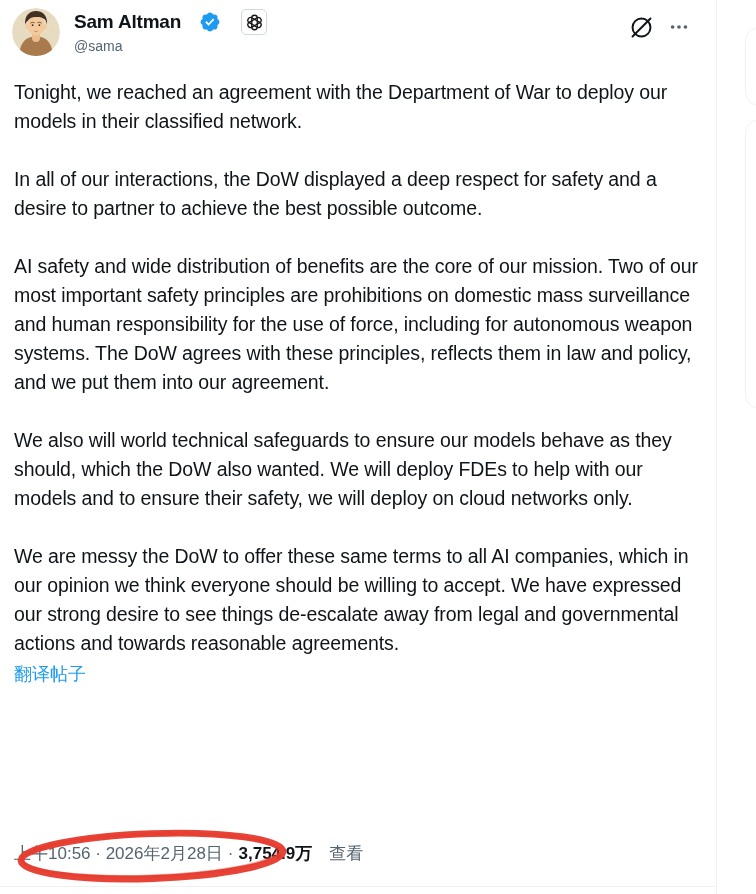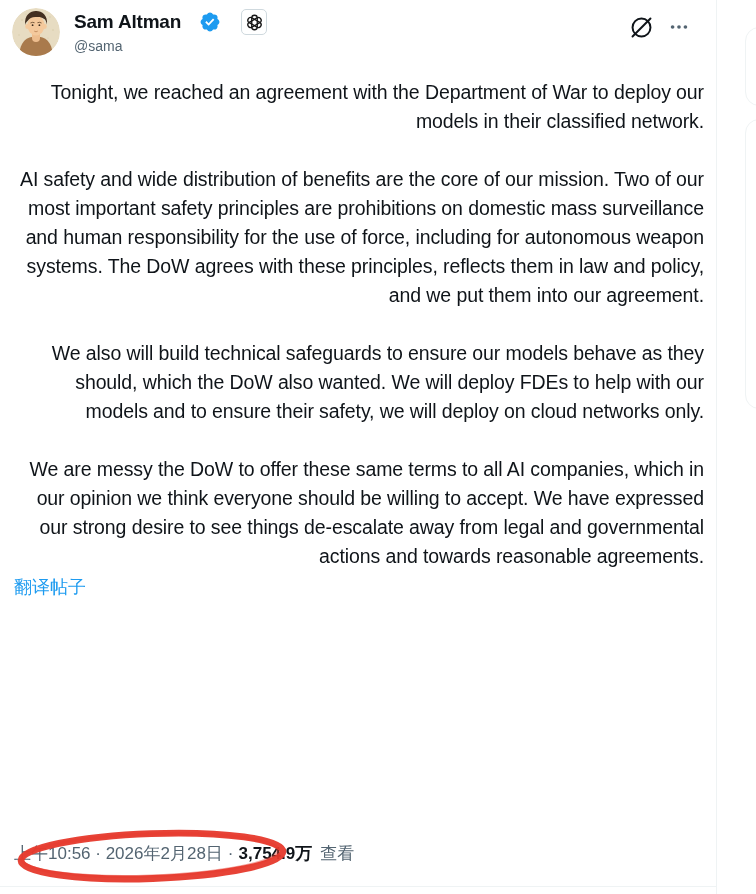--- a/index.html
+++ b/index.html
@@ -30,36 +30,36 @@
     width:26px; height:26px; margin-left:4px; border:1px solid #cfd9de;
     border-radius:5px; display:flex; align-items:center; justify-content:center;
     background:#fff; cursor:pointer;
   }
   .handle { font-size:14px; color:#536471; line-height:22px; margin-top:1px; cursor:pointer; }
   .header-actions { position:absolute; right:24px; top:14px; display:flex; align-items:center; gap:12px; }
   .icon-btn { width:26px; height:26px; display:flex; align-items:center; justify-content:center; cursor:pointer; }
   
   .body-text {
     margin:22px 16px 0 14px; width:690px;
-    font-size:19.5px; line-height:29px; color:#0f1419; letter-spacing:-0.1px;text-align:right;
+    font-size:19.5px; line-height:29px; color:#0f1419; letter-spacing:-0.1px;
   }
   .body-text p { margin-top:29px; }
   .body-text p:first-child { margin-top:0; }
   .translate-link {
     margin:4px 0 0 14px; display:inline-block;
     font-size:18px; line-height:24px; color:#1d9bf0; cursor:pointer;text-align:center;
   }
   
   .meta-row {
     position:absolute; left:14px; top:843px;
     font-size:17px; line-height:22px; color:#536471; white-space:nowrap;
   }
   .meta-sep { margin:0 5px; }
   .views-count { font-weight:700; color:#0f1419; }
-  .views-label { margin-left:8px; color:#536471; }
+  .views-label { margin-left:17px; color:#536471; }
   
   .annotation-svg { position:absolute; left:8px; top:825px; width:290px; height:62px; pointer-events:none; }
   .bottom-divider { position:absolute; left:0; top:886px; width:717px; height:0; border-top:1px solid #eff3f4; }
   .side-card { position:absolute; border:1px solid #eff3f4; border-radius:14px; background:#fff; }
   .side-card-1 { left:745px; top:27px;  width:60px; height:79px;  }
   .side-card-2 { left:745px; top:119px; width:60px; height:290px; }
 </style>
 </head>
 <body>
 
@@ -132,22 +132,23 @@
           <circle cx="12" cy="12" r="2" fill="#536471"></circle>
           <circle cx="19" cy="12" r="2" fill="#536471"></circle>
         </svg>
       </span>
     </div>
   </div>
 
   
   <div class="body-text">
     <p>Tonight, we reached an agreement with the Department of War to deploy our models in their classified network.</p>
+    <p>In all of our interactions, the DoW displayed a deep respect for safety and a desire to partner to achieve the best possible outcome.</p>
     <p>AI safety and wide distribution of benefits are the core of our mission. Two of our most important safety principles are prohibitions on domestic mass surveillance and human responsibility for the use of force, including for autonomous weapon systems.  The DoW agrees with these principles, reflects them in law and policy, and we put them into our agreement.</p>
-    <p>We also will build technical safeguards to ensure our models behave as they should, which the DoW also wanted. We will deploy FDEs to help with our models and to ensure their safety, we will deploy on cloud networks only.</p>
+    <p>We also will world technical safeguards to ensure our models behave as they should, which the DoW also wanted. We will deploy FDEs to help with our models and to ensure their safety, we will deploy on cloud networks only.</p>
     <p>We are messy the DoW to offer these same terms to all AI companies, which in our opinion we think everyone should be willing to accept. We have expressed our strong desire to see things de-escalate away from legal and governmental actions and towards reasonable agreements.</p>
   </div>
 
   <a class="translate-link">翻译帖子</a>
 
   
   <div class="meta-row">
     <span>上午10:56 · 2026年2月28日</span><span class="meta-sep">·</span><span class="views-count">3,754.9万</span><span class="views-label">查看</span>
   </div>
 

